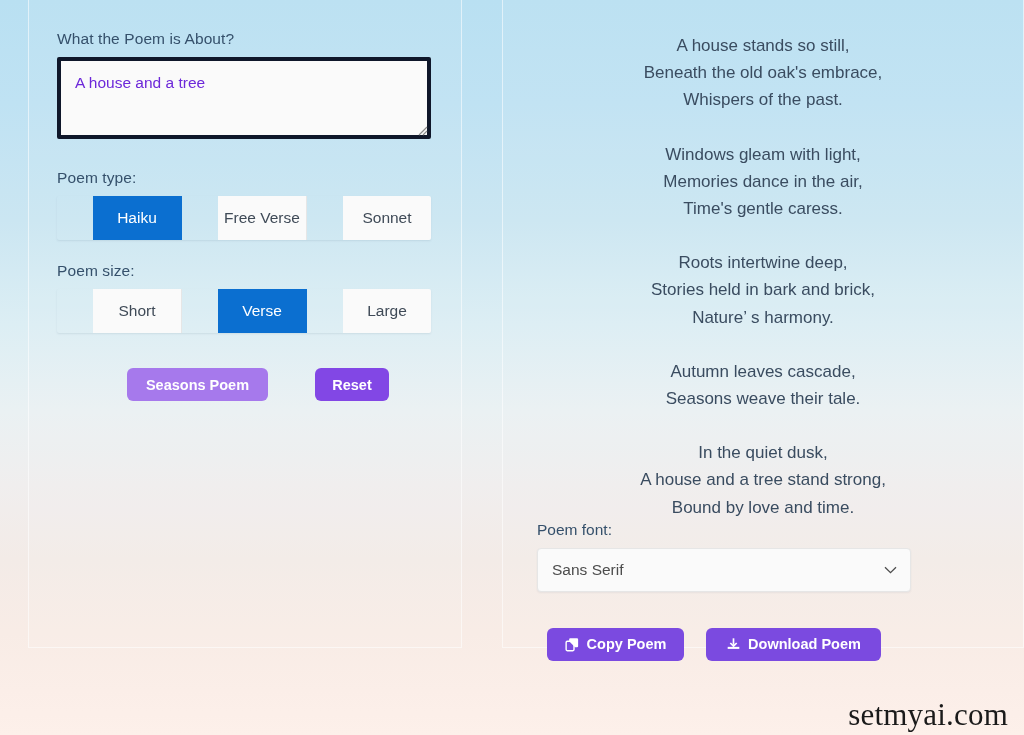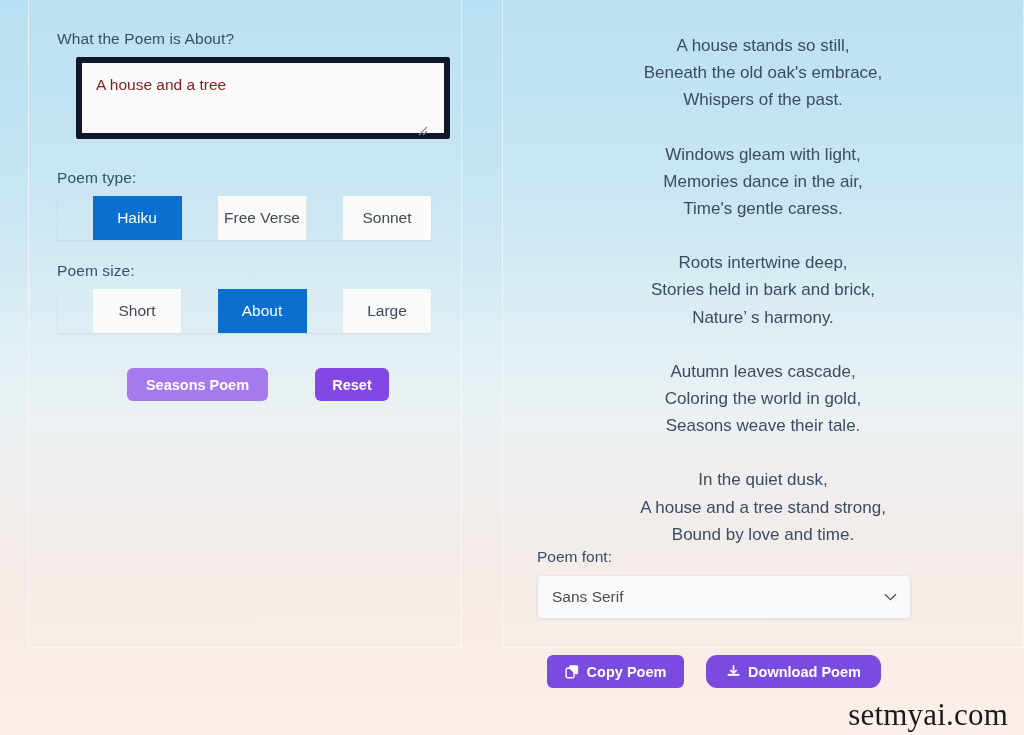--- a/index.html
+++ b/index.html
@@ -60,31 +60,30 @@
     font-size: 15.5px;
     color: #35506b;
     margin-bottom: 9px;
     letter-spacing: .1px;
   }
 
   .prompt-box {
     width: 374px;
     height: 82px;
     background: #fafafa;
-    border: 6px solid #0f172a;
+    border: 4px solid #0f172a;
     border-radius: 2px;
     padding: 13px 14px;
     font-family: "Liberation Sans", sans-serif;
     font-size: 15.5px;
-    color: #7f1d1d;
+    color: #6d28d9;
     resize: none;
     outline: none;
     display: block;
     position: relative;
-    margin-left: 19px;
   }
 
   .prompt-wrap { position: relative; width: 374px; }
 
   .resize-grip {
     position: absolute;
     right: 3px;
     bottom: 3px;
     width: 12px;
     height: 12px;
@@ -219,21 +218,20 @@
   .btn-copy {
     width: 137px;
     height: 33px;
     background: #7b4ae0;
   }
 
   .btn-download {
     width: 175px;
     height: 33px;
     background: #7b4ae0;
-    border-radius: 11px;
   }
 
   
   .watermark {
     position: absolute;
     right: 16px;
     bottom: 2px;
     font-family: "Liberation Serif", serif;
     font-size: 31px;
     color: #1a1a1a;
@@ -263,21 +261,21 @@
       <div class="seg active">Haiku</div>
       <div class="seg">Free Verse</div>
       <div class="seg">Sonnet</div>
     </div>
 
     <div class="spacer-2"></div>
 
     <div class="field-label">Poem size:</div>
     <div class="segmented">
       <div class="seg">Short</div>
-      <div class="seg active">About</div>
+      <div class="seg active">Verse</div>
       <div class="seg">Large</div>
     </div>
 
     <div class="actions">
       <button class="btn btn-generate">Seasons Poem</button>
       <button class="btn btn-reset">Reset</button>
     </div>
 
   </div>
 
@@ -294,21 +292,20 @@
         <div>Memories dance in the air,</div>
         <div>Time's gentle caress.</div>
       </div>
       <div class="stanza">
         <div>Roots intertwine deep,</div>
         <div>Stories held in bark and brick,</div>
         <div>Nature’ s harmony.</div>
       </div>
       <div class="stanza">
         <div>Autumn leaves cascade,</div>
-        <div>Coloring the world in gold,</div>
         <div>Seasons weave their tale.</div>
       </div>
       <div class="stanza">
         <div>In the quiet dusk,</div>
         <div>A house and a tree stand strong,</div>
         <div>Bound by love and time.</div>
       </div>
     </div>
 
     <div class="poem-tail"></div>

